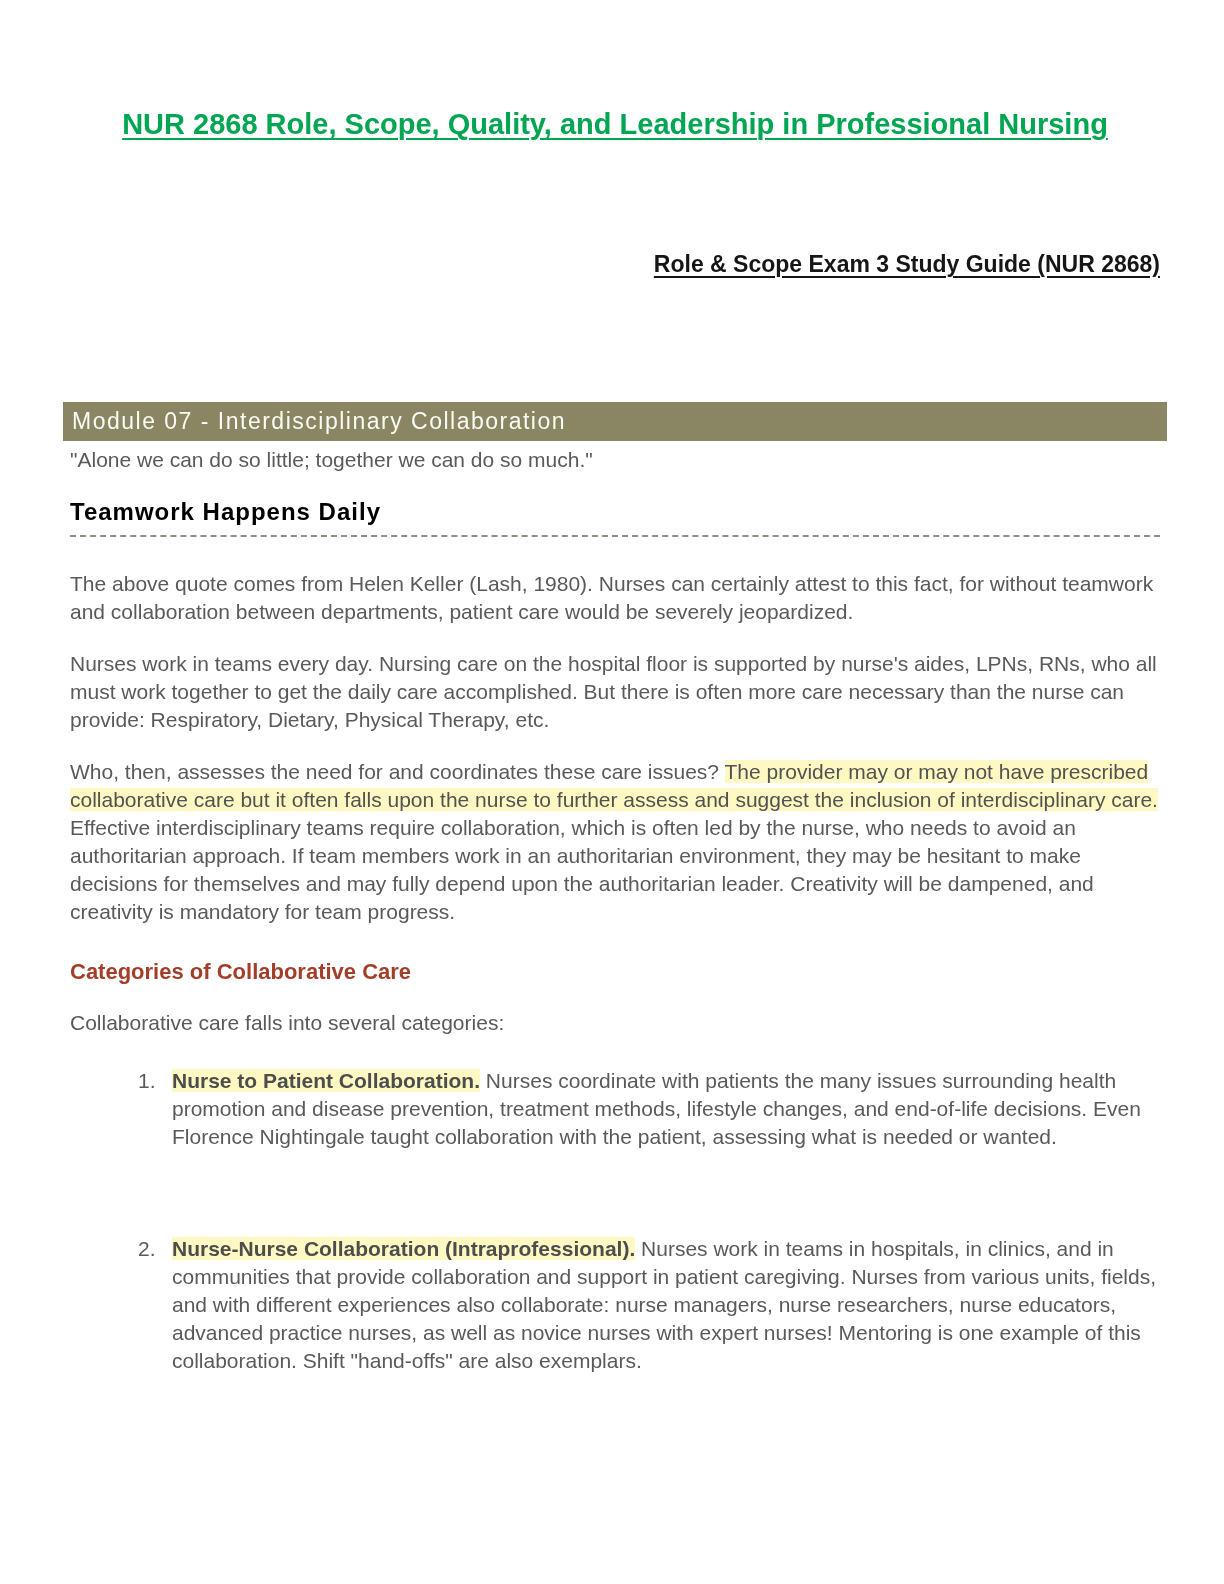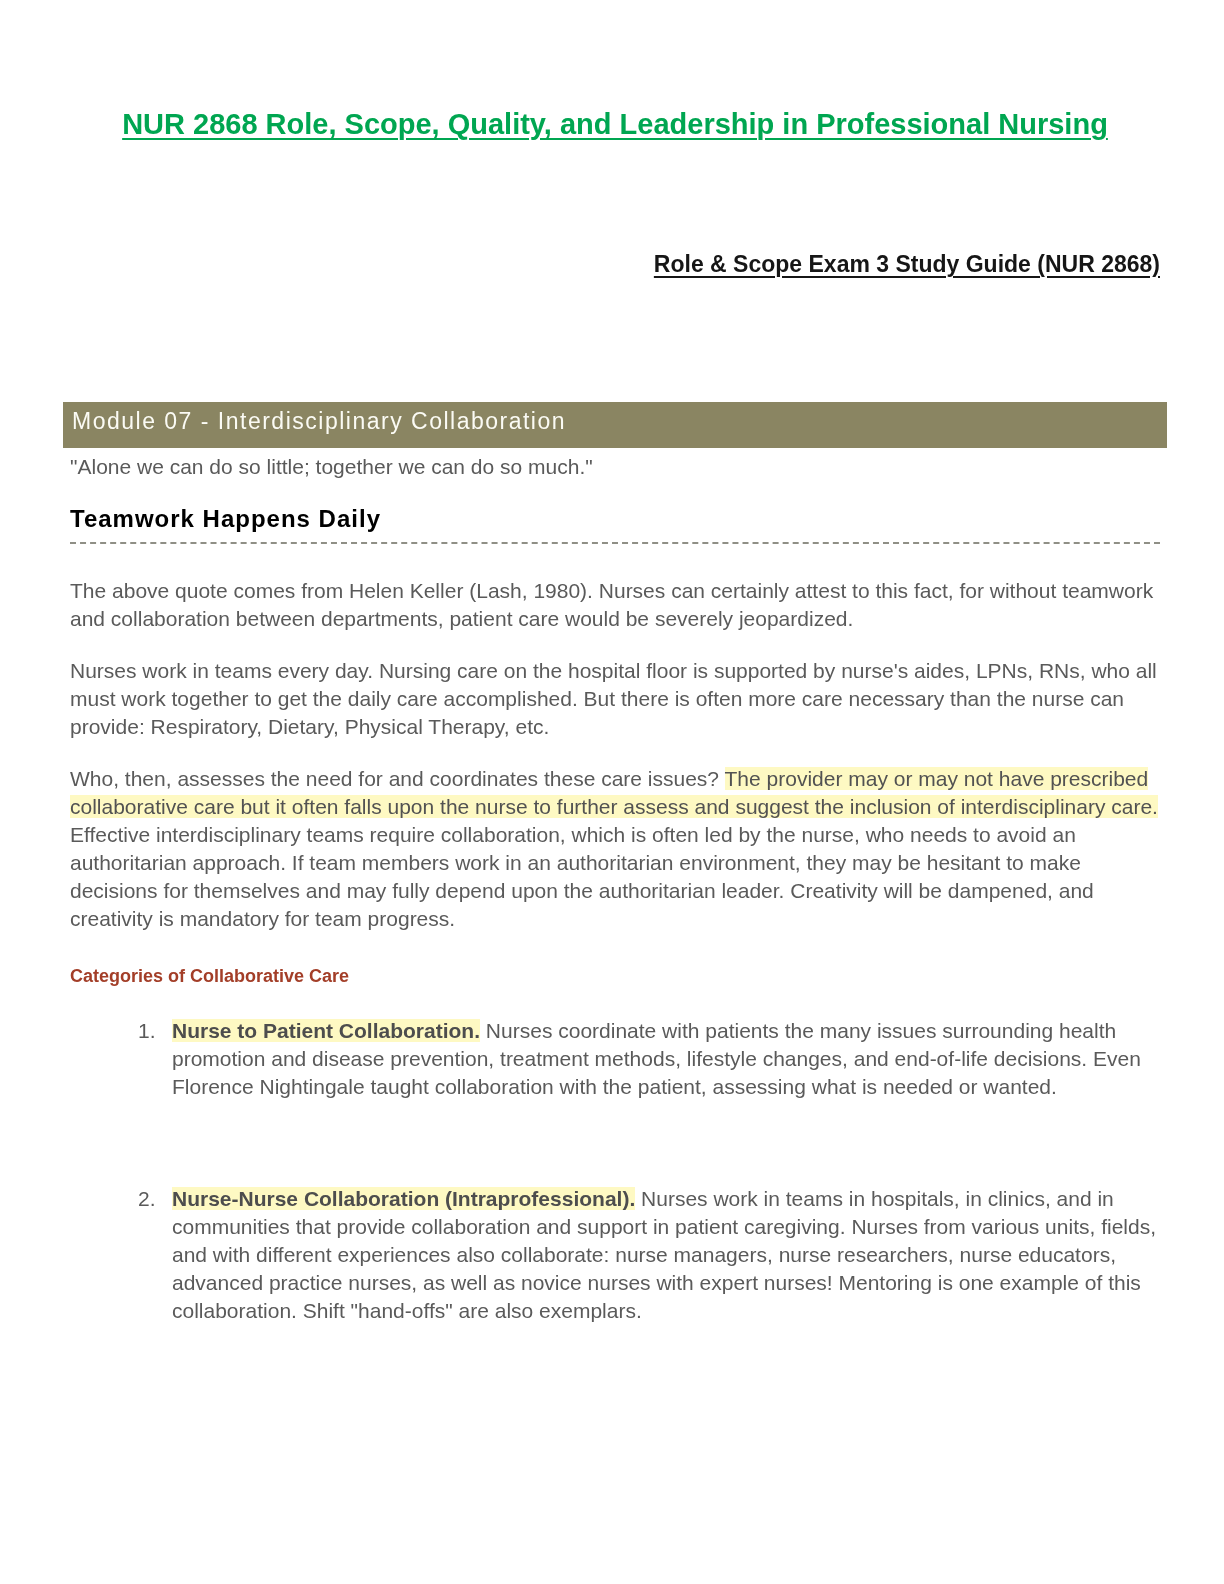--- a/index.html
+++ b/index.html
@@ -34,21 +34,21 @@
     font-weight: bold;
     color: #161616;
     text-decoration: underline;
     text-decoration-thickness: 2px;
     text-underline-offset: 4px;
   }
   .module-banner {
     margin-top: 124px;
     margin-left: -7px;
     margin-right: -7px;
-    height: 46px;
+    height: 39px;
     background: #8A8562;
     color: #FBFBF4;
     font-size: 23px;
     font-weight: 400;
     letter-spacing: 1.5px;
     padding: 6px 10px 0 9px;
   }
   .quote {
     margin-top: 7px;
     font-size: 21px;
@@ -67,21 +67,21 @@
   }
   p.body {
     margin-top: 24px;
     font-size: 21px;
     line-height: 28px;
     color: #5a5a5a;
   }
   p.body.first-after-heading { margin-top: 33px; }
   .sub-heading {
     margin-top: 33px;
-    font-size: 18px;
+    font-size: 22px;
     font-weight: bold;
     color: #A33E28;
   }
   mark {
     background: #fef9c3;
     color: #525252;
   }
   mark.bold-lead {
     font-weight: bold;
     color: #4d4d4d;
@@ -126,20 +126,21 @@
   <p class="body first-after-heading">The above quote comes from Helen Keller (Lash, 1980). Nurses can certainly attest to this fact, for without teamwork and collaboration between departments, patient care would be severely jeopardized.</p>
 
   <p class="body">Nurses work in teams every day. Nursing care on the hospital floor is supported by nurse's aides, LPNs, RNs, who all must work together to get the daily care accomplished. But there is often more care necessary than the nurse can provide: Respiratory, Dietary, Physical Therapy, etc.</p>
 
   <p class="body">
     <span>Who, then, assesses the need for and coordinates these care issues? </span><mark>The provider may or may not have prescribed collaborative care but it often falls upon the nurse to further assess and suggest the inclusion of interdisciplinary care.</mark><span> Effective interdisciplinary teams require collaboration, which is often led by the nurse, who needs to avoid an authoritarian approach. If team members work in an authoritarian environment, they may be hesitant to make decisions for themselves and may fully depend upon the authoritarian leader. Creativity will be dampened, and creativity is mandatory for team progress.</span>
   </p>
 
   <h4 class="sub-heading">Categories of Collaborative Care</h4>
 
+  <p class="body">Collaborative care falls into several categories:</p>
 
   <ol class="cat-list">
     <li>
       <span class="num">1.</span>
       <span class="li-text"><mark class="bold-lead">Nurse to Patient Collaboration.</mark><span> Nurses coordinate with patients the many issues surrounding health promotion and disease prevention, treatment methods, lifestyle changes, and end-of-life decisions. Even Florence Nightingale taught collaboration with the patient, assessing what is needed or wanted.</span></span>
     </li>
     <li>
       <span class="num">2.</span>
       <span class="li-text"><mark class="bold-lead">Nurse-Nurse Collaboration (Intraprofessional).</mark><span> Nurses work in teams in hospitals, in clinics, and in communities that provide collaboration and support in patient caregiving. Nurses from various units, fields, and with different experiences also collaborate: nurse managers, nurse researchers, nurse educators, advanced practice nurses, as well as novice nurses with expert nurses! Mentoring is one example of this collaboration. Shift "hand-offs" are also exemplars.</span></span>
     </li>

